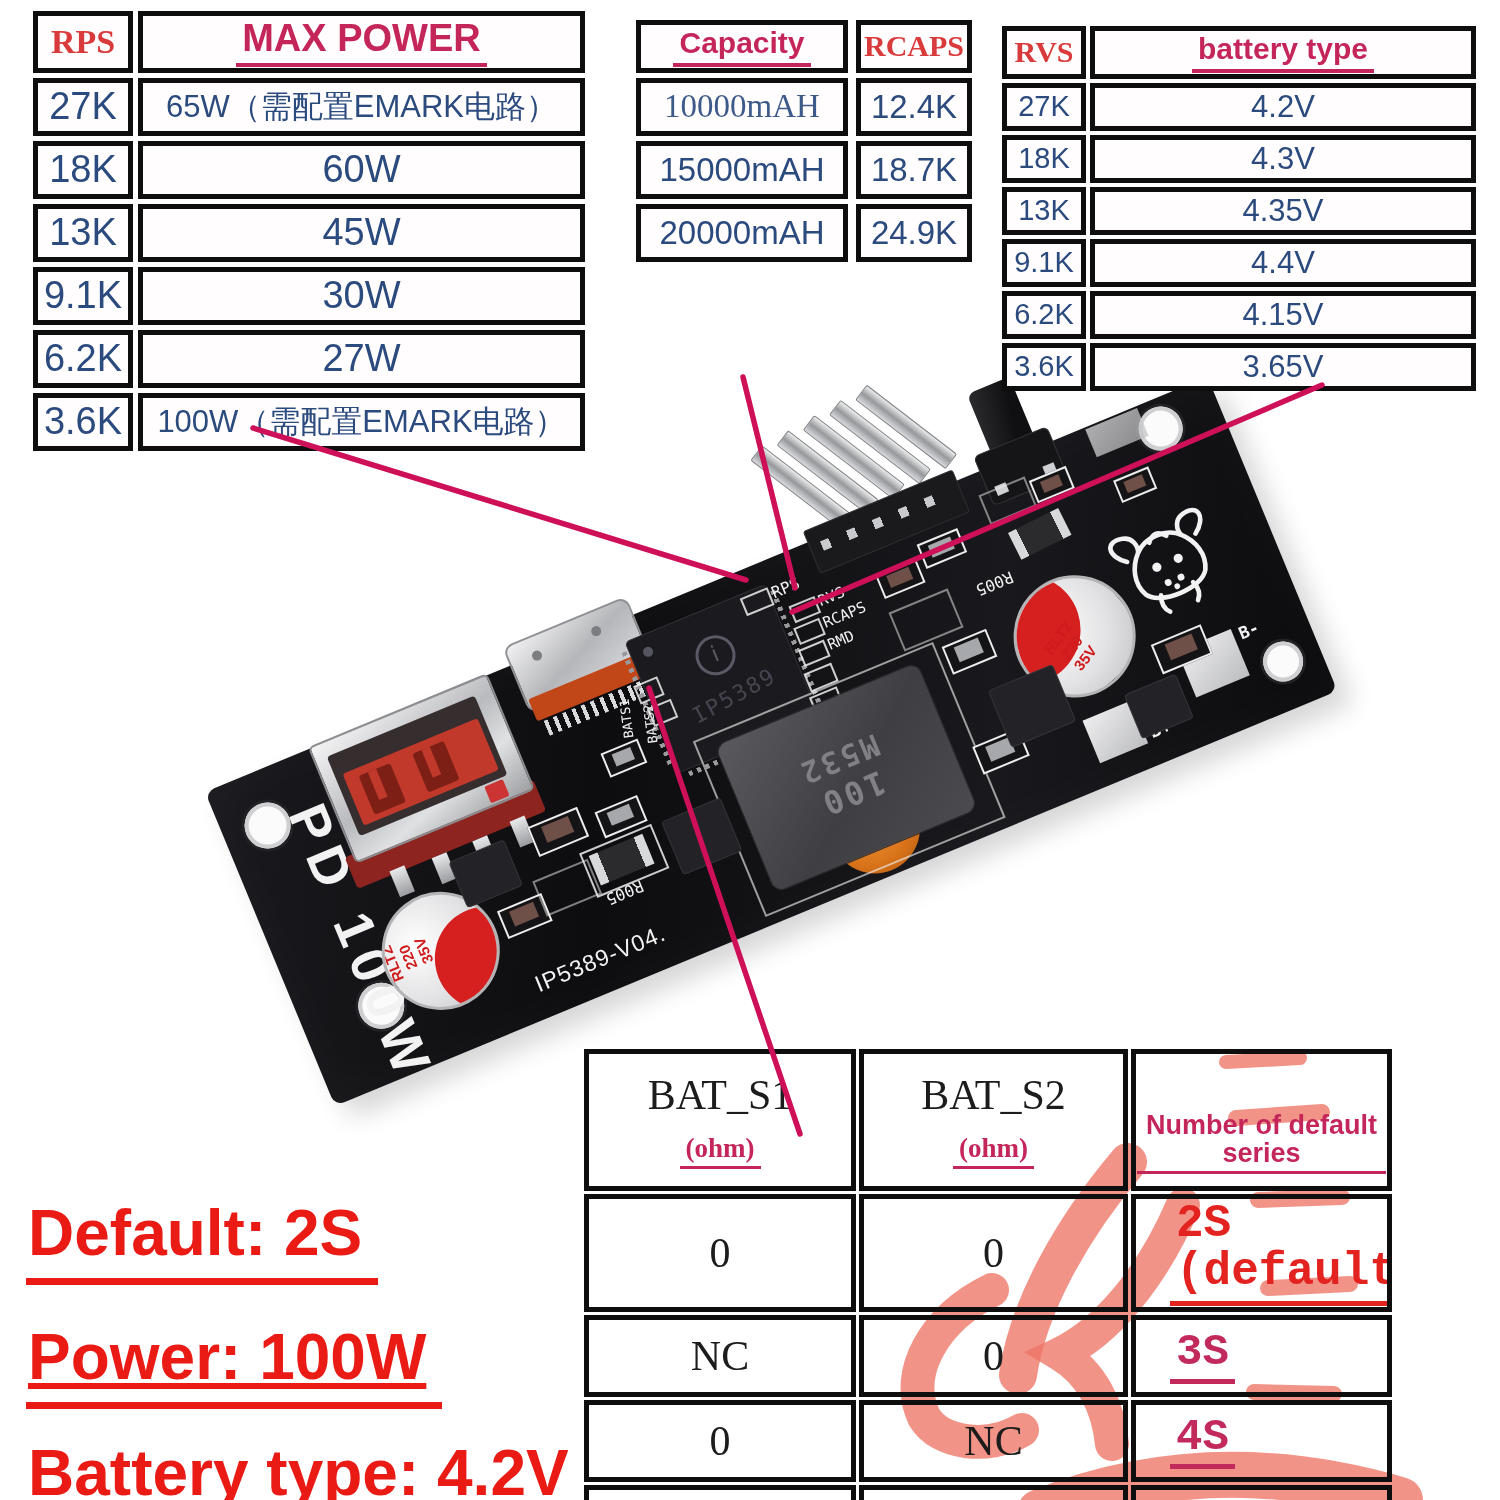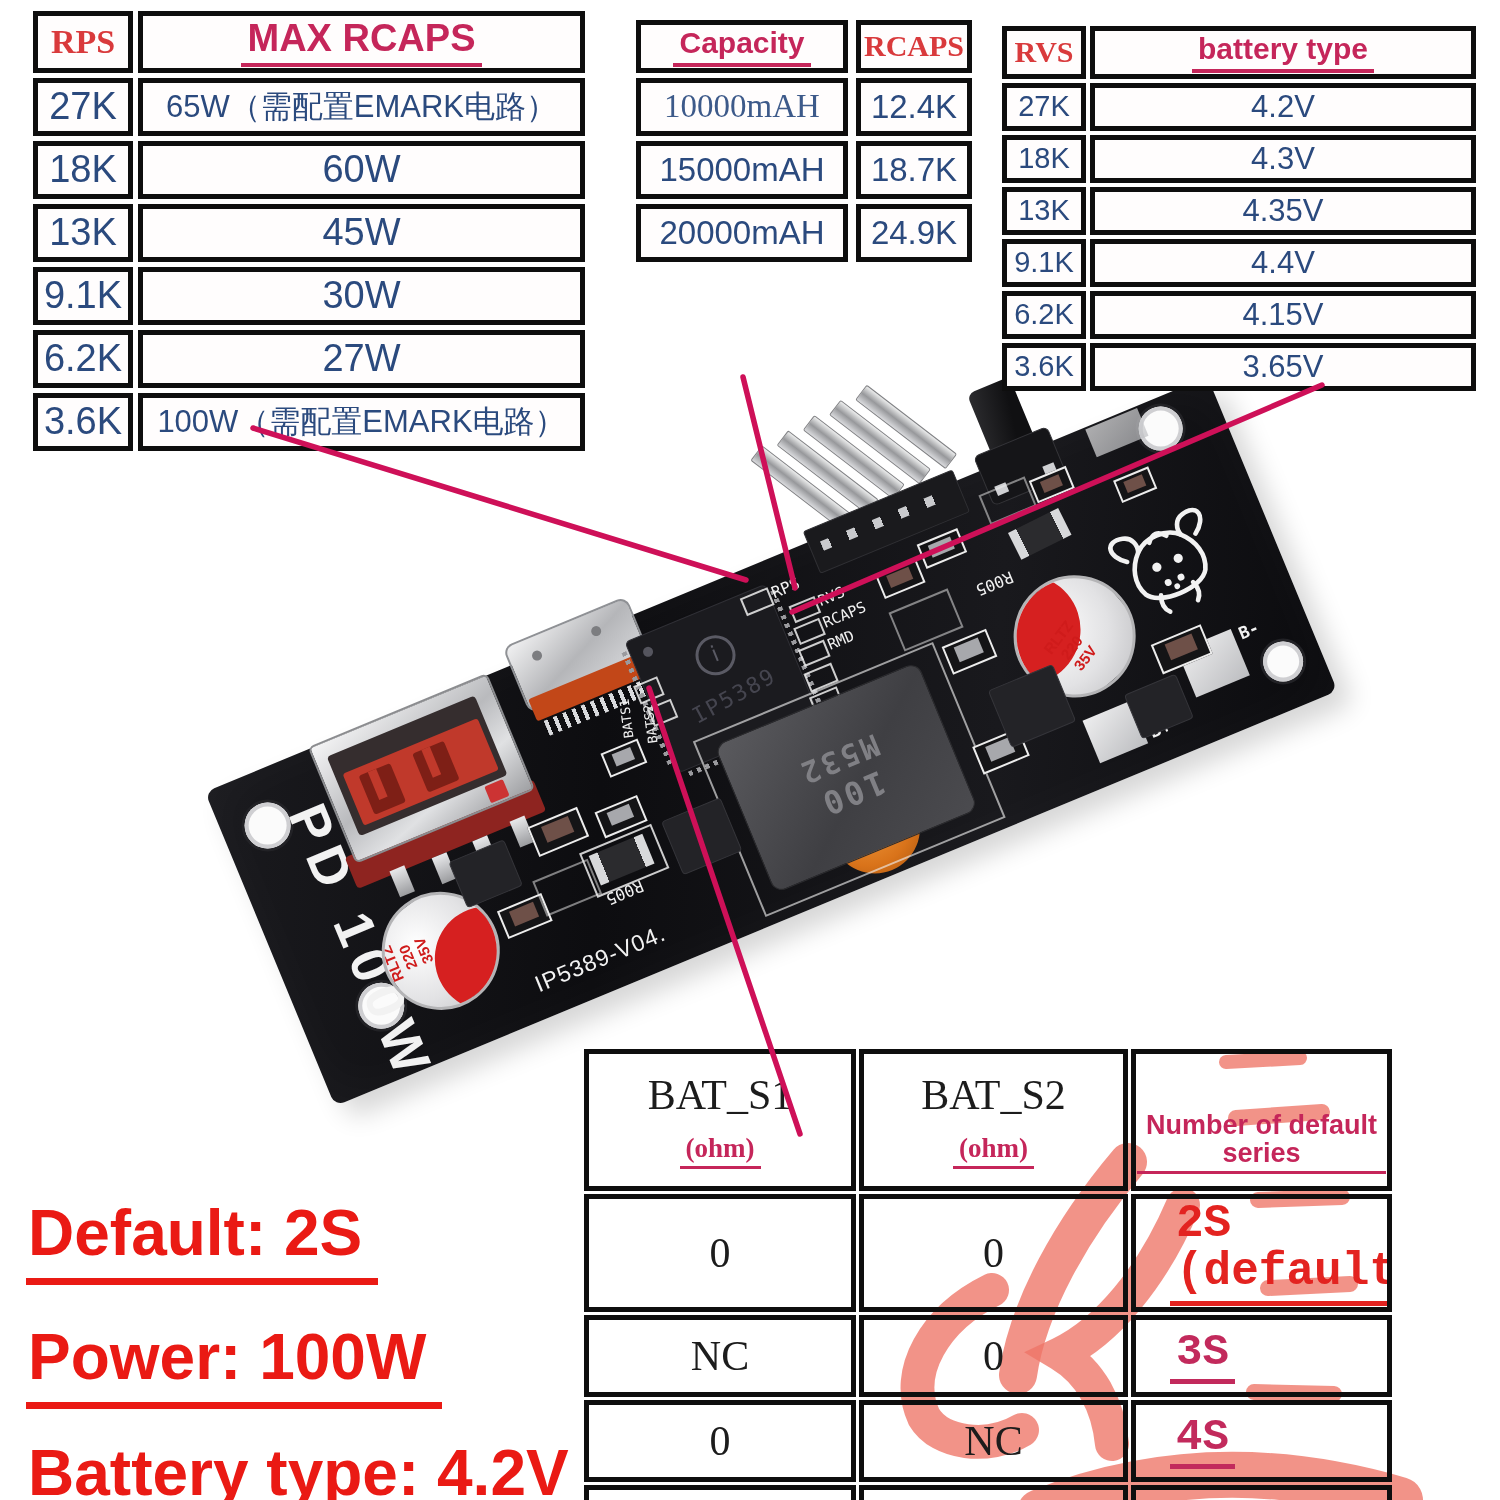--- a/index.html
+++ b/index.html
@@ -245,21 +245,21 @@
   </div>
 
   <table id="t1" class="cfg">
     <colgroup>
         <col class="c1">
         <col>
       </colgroup>
     <tbody>
         <tr>
       <td class="h red-serif" style="font-size:34px;">RPS</td>
-      <td class="h crimson" style="font-size:38px;"><span class="u">MAX RCAPS</span></td>
+      <td class="h crimson" style="font-size:38px;"><span class="u">MAX POWER</span></td>
     </tr>
     <tr>
       <td class="navy">27K</td>
       <td class="navy cn">65W（需配置EMARK电路）</td>
     </tr>
     <tr>
       <td class="navy">18K</td>
       <td class="navy">60W</td>
     </tr>
     <tr>
@@ -378,21 +378,21 @@
     </tr>
     <tr class="r">
       <td>NC</td>
       <td>NC</td>
       <td class="series"><span class="u">5S</span></td>
     </tr>
   </tbody>
     </table>
 
   <div class="sumline" style="top:1196px;">Default: 2S</div>
-  <div class="sumline" style="top:1320px;">Power: 100W</div>
+  <div class="sumline" style="top:1320px;text-decoration:underline;">Power: 100W</div>
   <div class="sumline" style="top:1436px;">Battery type: 4.2V</div>
 
   <svg id="lines" width="1500" height="1500" viewBox="0 0 1500 1500">
     <g stroke="#ce1058" stroke-width="5.5" stroke-linecap="round">
       <line x1="253" y1="428" x2="746" y2="580"></line>
       <line x1="743" y1="377" x2="795" y2="588"></line>
       <line x1="1322" y1="385" x2="792" y2="612"></line>
       <line x1="649" y1="688" x2="800" y2="1134"></line>
     </g>
   </svg>

